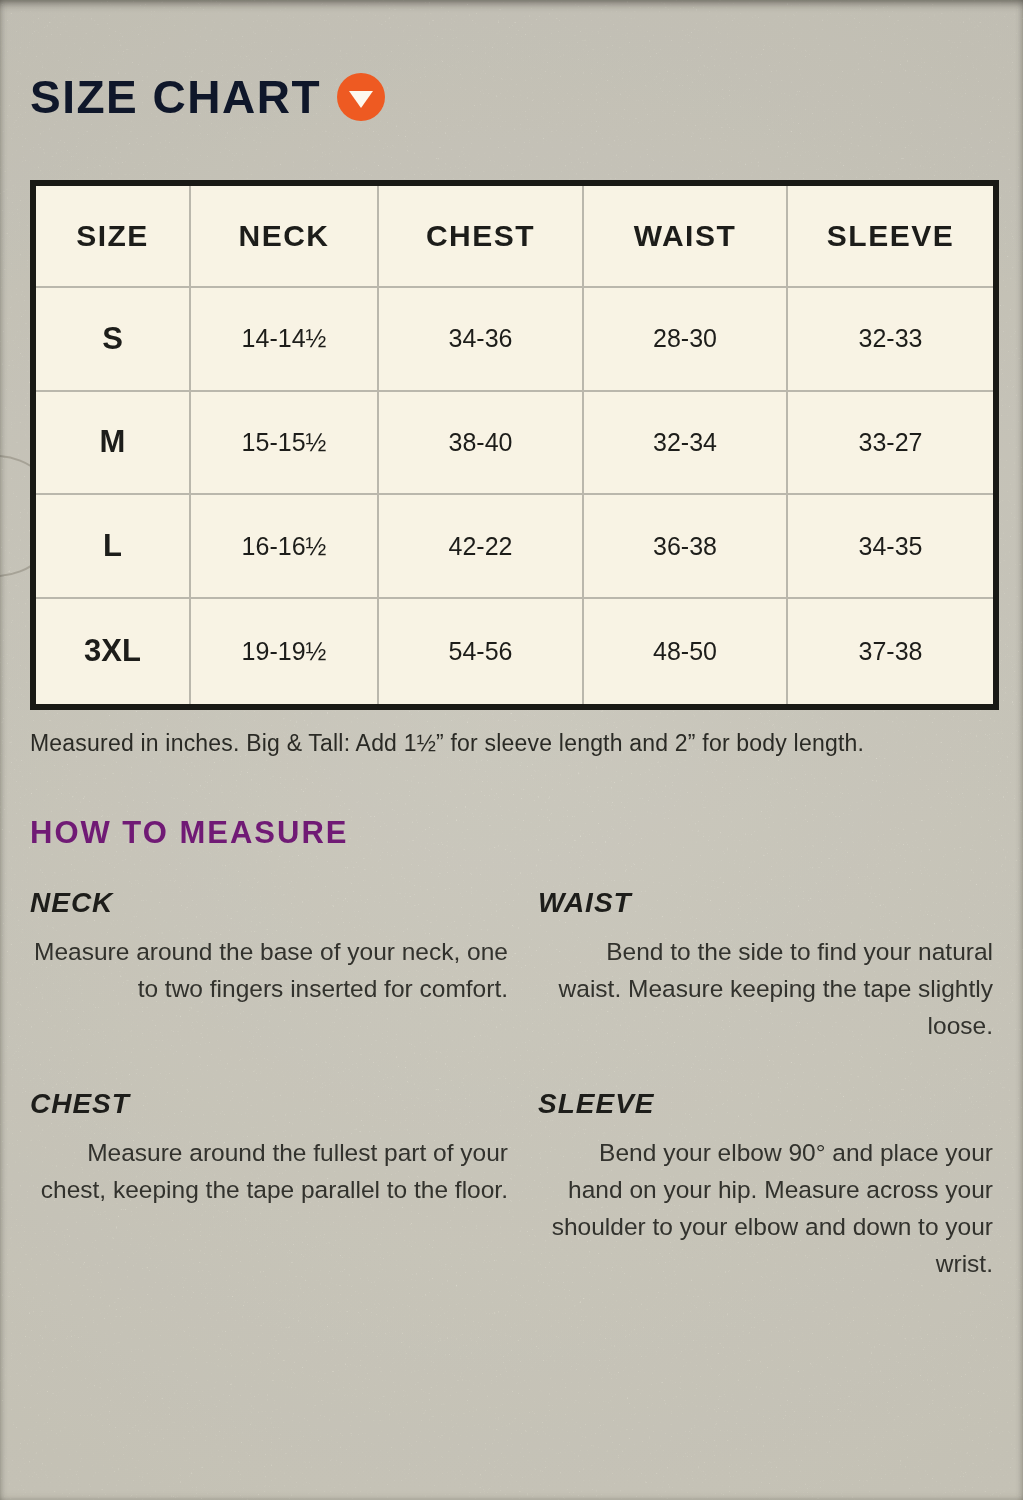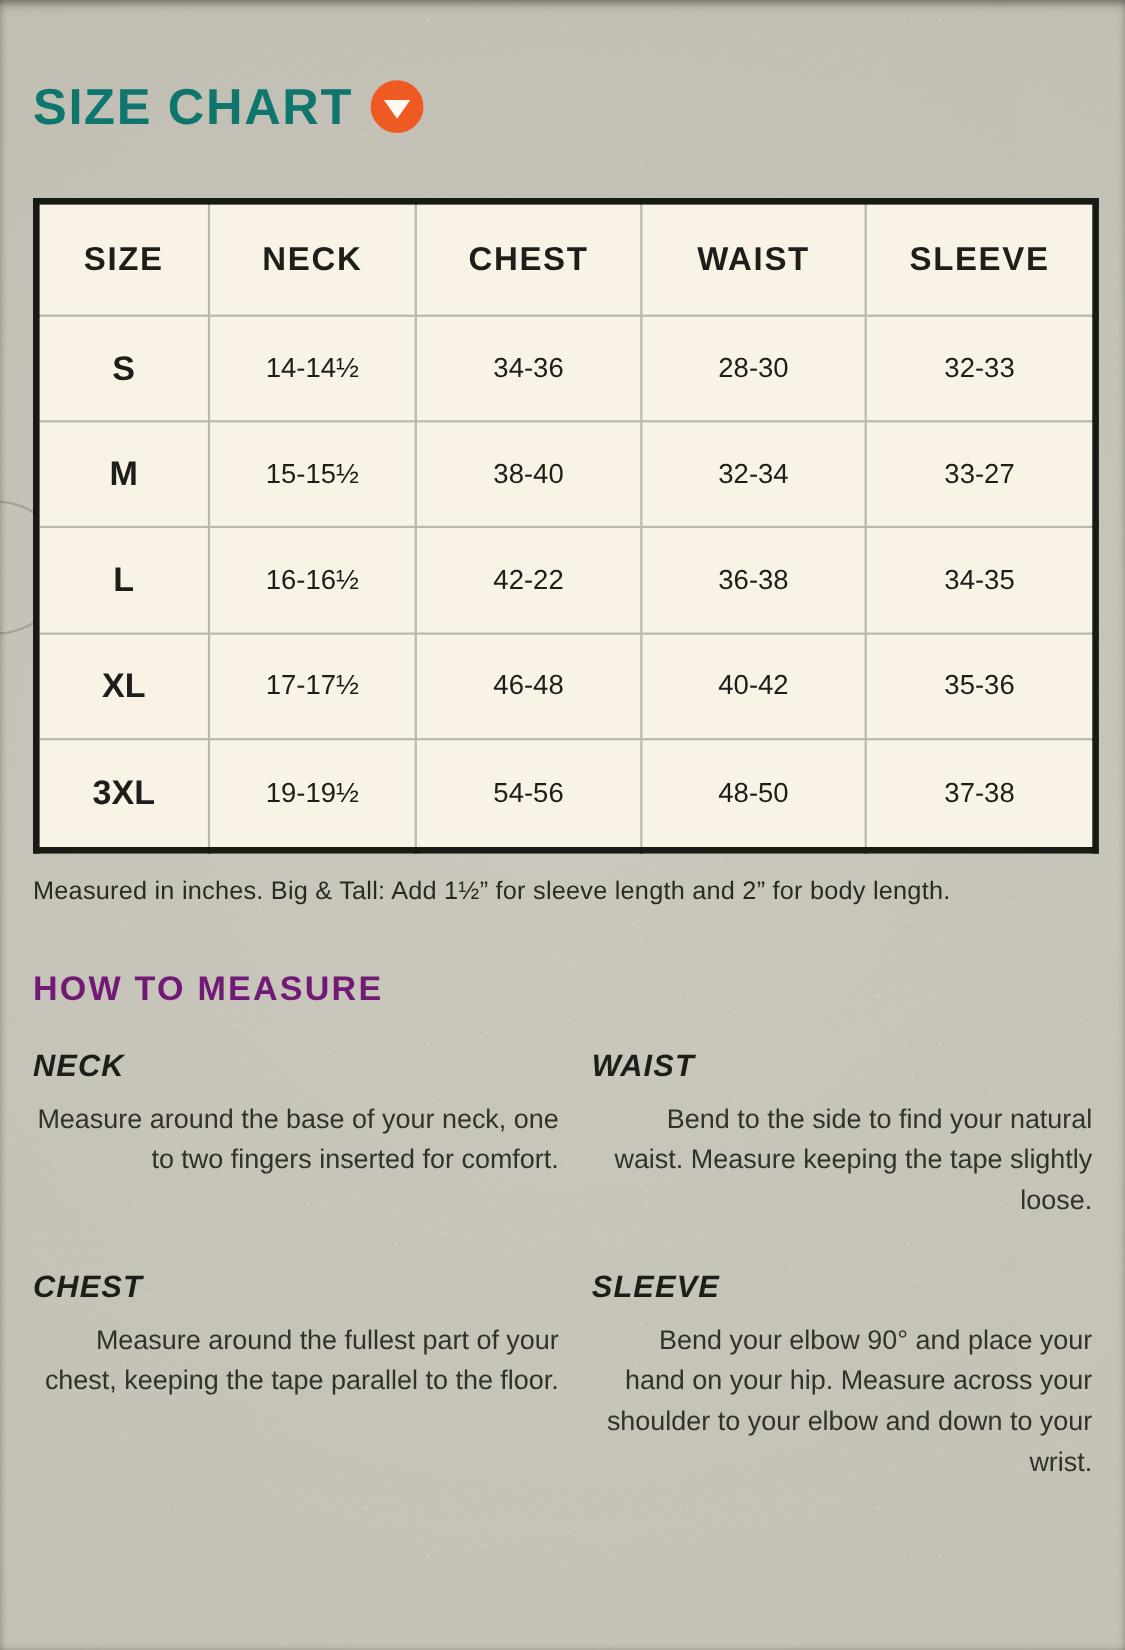--- a/index.html
+++ b/index.html
@@ -47,21 +47,21 @@
   .page-header {
     display: flex;
     align-items: center;
     gap: 16px;
     padding-top: 70px;
   }
   .page-title {
     font-size: 46px;
     font-weight: 800;
     letter-spacing: 1.5px;
-    color: #0f766e;
+    color: #0f172a;
   }
   .disclosure {
     width: 48px; height: 48px;
     border-radius: 50%;
     border: none;
     display: flex;
     align-items: center;
     justify-content: center;
     cursor: pointer;
     padding: 0;
@@ -71,21 +71,21 @@
     border-left: 12px solid transparent;
     border-right: 12px solid transparent;
     border-top: 17px solid #fdf9ef;
     margin-top: 4px;
   }
 
   
   table.size-table {
     margin-top: 56px;
     width: 963px;
-    height: 596px;
+    height: 530px;
     border-collapse: collapse;
     table-layout: fixed;
     background: #f8f3e4;
     border: 6px solid #191915;
   }
   table.size-table th,
   table.size-table td {
     border: 2px solid #bab7ac;
     text-align: center;
     vertical-align: middle;
@@ -193,27 +193,20 @@
         <td>33-27</td>
       </tr>
       <tr>
         <td class="size-cell">L</td>
         <td>16-16½</td>
         <td>42-22</td>
         <td>36-38</td>
         <td>34-35</td>
       </tr>
       <tr>
-        <td class="size-cell">XL</td>
-        <td>17-17½</td>
-        <td>46-48</td>
-        <td>40-42</td>
-        <td>35-36</td>
-      </tr>
-      <tr>
         <td class="size-cell">3XL</td>
         <td>19-19½</td>
         <td>54-56</td>
         <td>48-50</td>
         <td>37-38</td>
       </tr>
     </tbody>
   </table>
 
   <p class="footnote">Measured in inches. Big &amp; Tall: Add 1½” for sleeve length and 2” for body length.</p>

